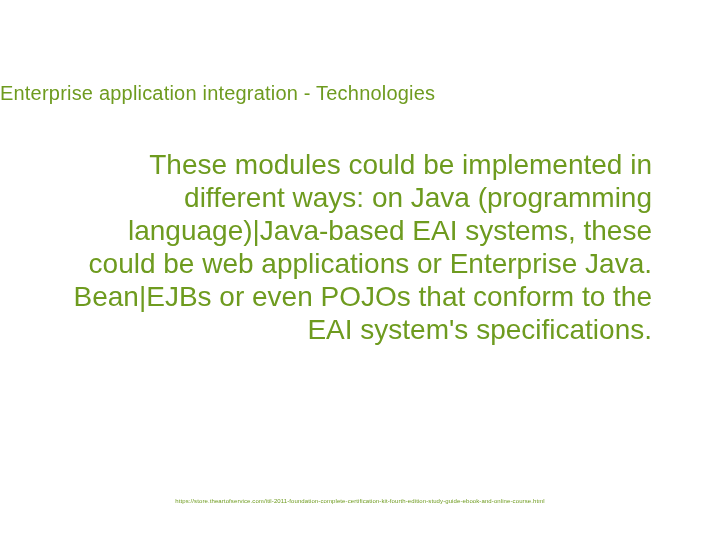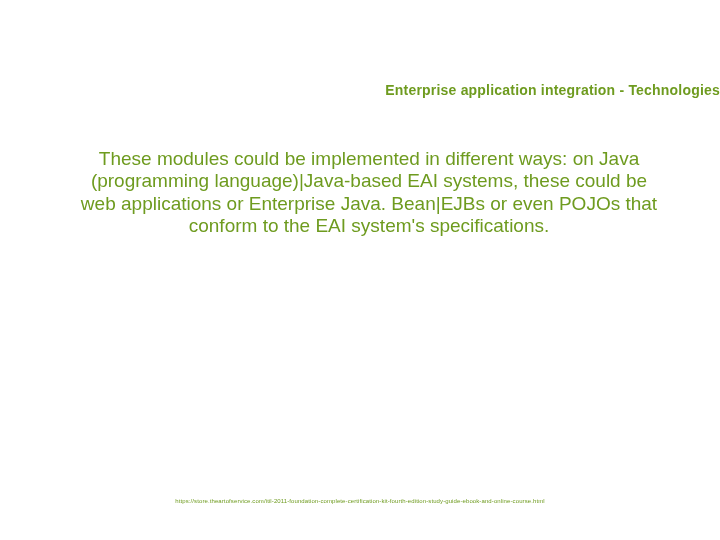--- a/index.html
+++ b/index.html
@@ -3,33 +3,33 @@
 <meta charset="utf-8">
 <style>
   * { margin: 0; padding: 0; box-sizing: border-box; }
   html, body { width: 720px; height: 540px; background: #fff; font-family: Arial, Helvetica, sans-serif; overflow: hidden; }
   .slide { width: 720px; height: 540px; position: relative; background: #ffffff; }
   .title {
     position: absolute;
     top: 82px;
     left: 0;
     width: 720px;
-    text-align: right;
-    font-size: 14px;
+    text-align: left;
+    font-size: 20px;
     color: #6e9b1f;
-    font-weight: 700;
+    font-weight: 400;
     letter-spacing: 0.2px;
   }
   .body {
     position: absolute;
     top: 148px;
-    left: 77px;
+    left: 68px;
     width: 584px;
-    text-align: center;
-    font-size: 19px;
+    text-align: right;
+    font-size: 28px;
     line-height: 1.18;
     color: #6e9b1f;
     font-weight: 400;
   }
   .bullet-row {
     display: flex;
     align-items: flex-start;
     justify-content: center;
   }
   .footer {

